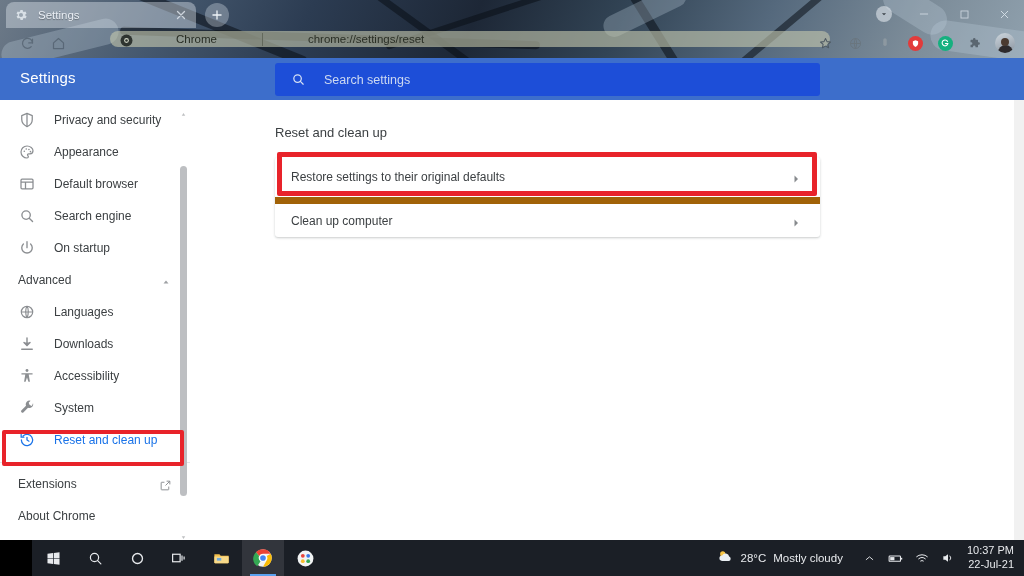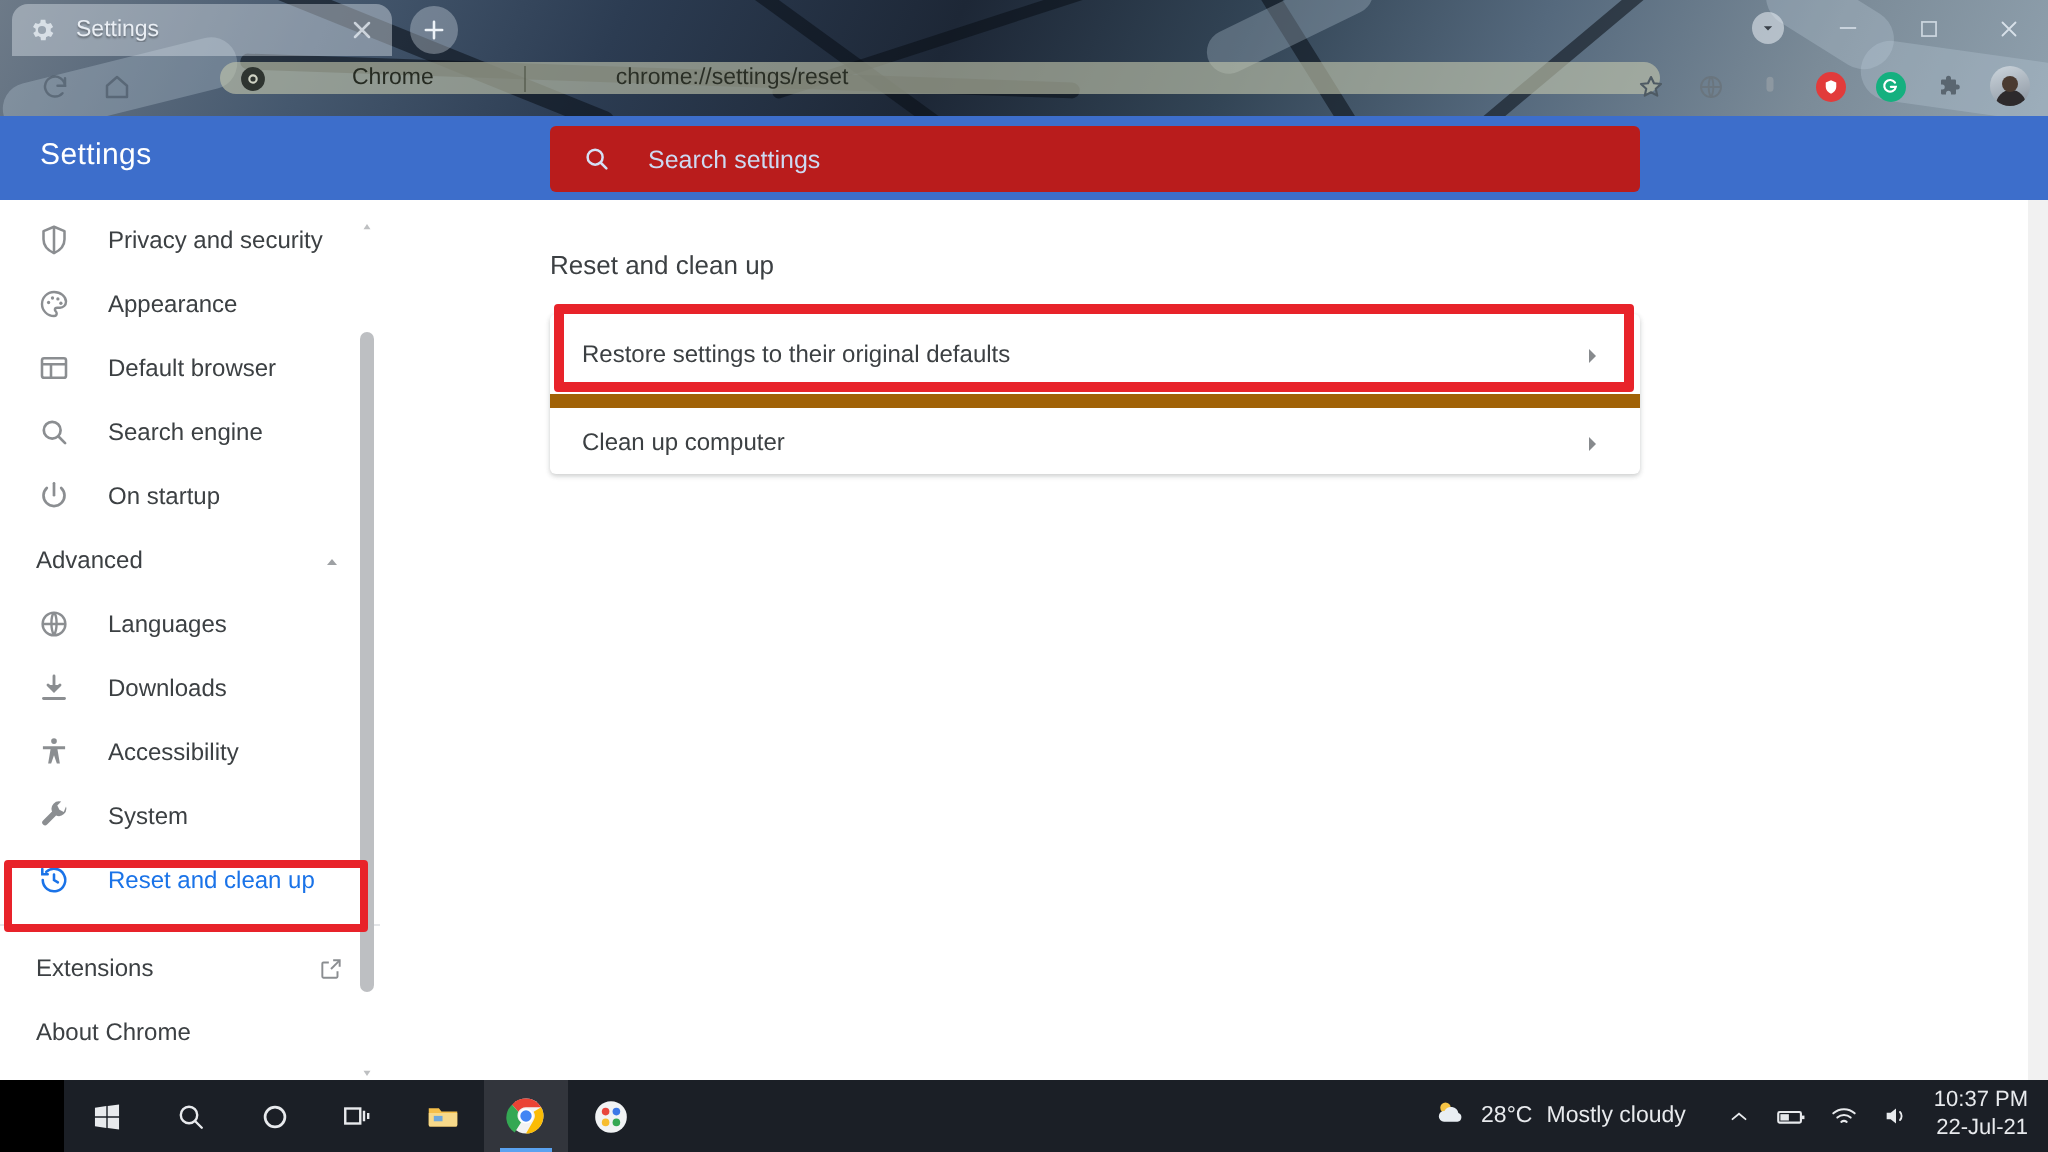--- a/index.html
+++ b/index.html
@@ -83,21 +83,21 @@
   .settings-header {
     position: absolute; left: 0; top: 58px; width: 1024px; height: 42px;
     background: #3d6ecb;
   }
   .settings-title {
     position: absolute; left: 20px; top: 11px;
     font-size: 15px; color: #ffffff; letter-spacing: .2px;
   }
   .searchbar {
     position: absolute; left: 275px; top: 63px; width: 545px; height: 33px;
-    background: #b91c1c; border-radius: 3px;
+    background: #1d4ed8; border-radius: 3px;
     display: flex; align-items: center; padding: 0 16px;
   }
   .search-ico { width: 15px; height: 15px; flex: 0 0 15px; }
   .search-ph { margin-left: 18px; font-size: 12.5px; color: #cdd9f1; }
 
   
   .page-body {
     position: absolute; left: 0; top: 100px; width: 1024px; height: 440px;
     background: #ffffff;
   }

